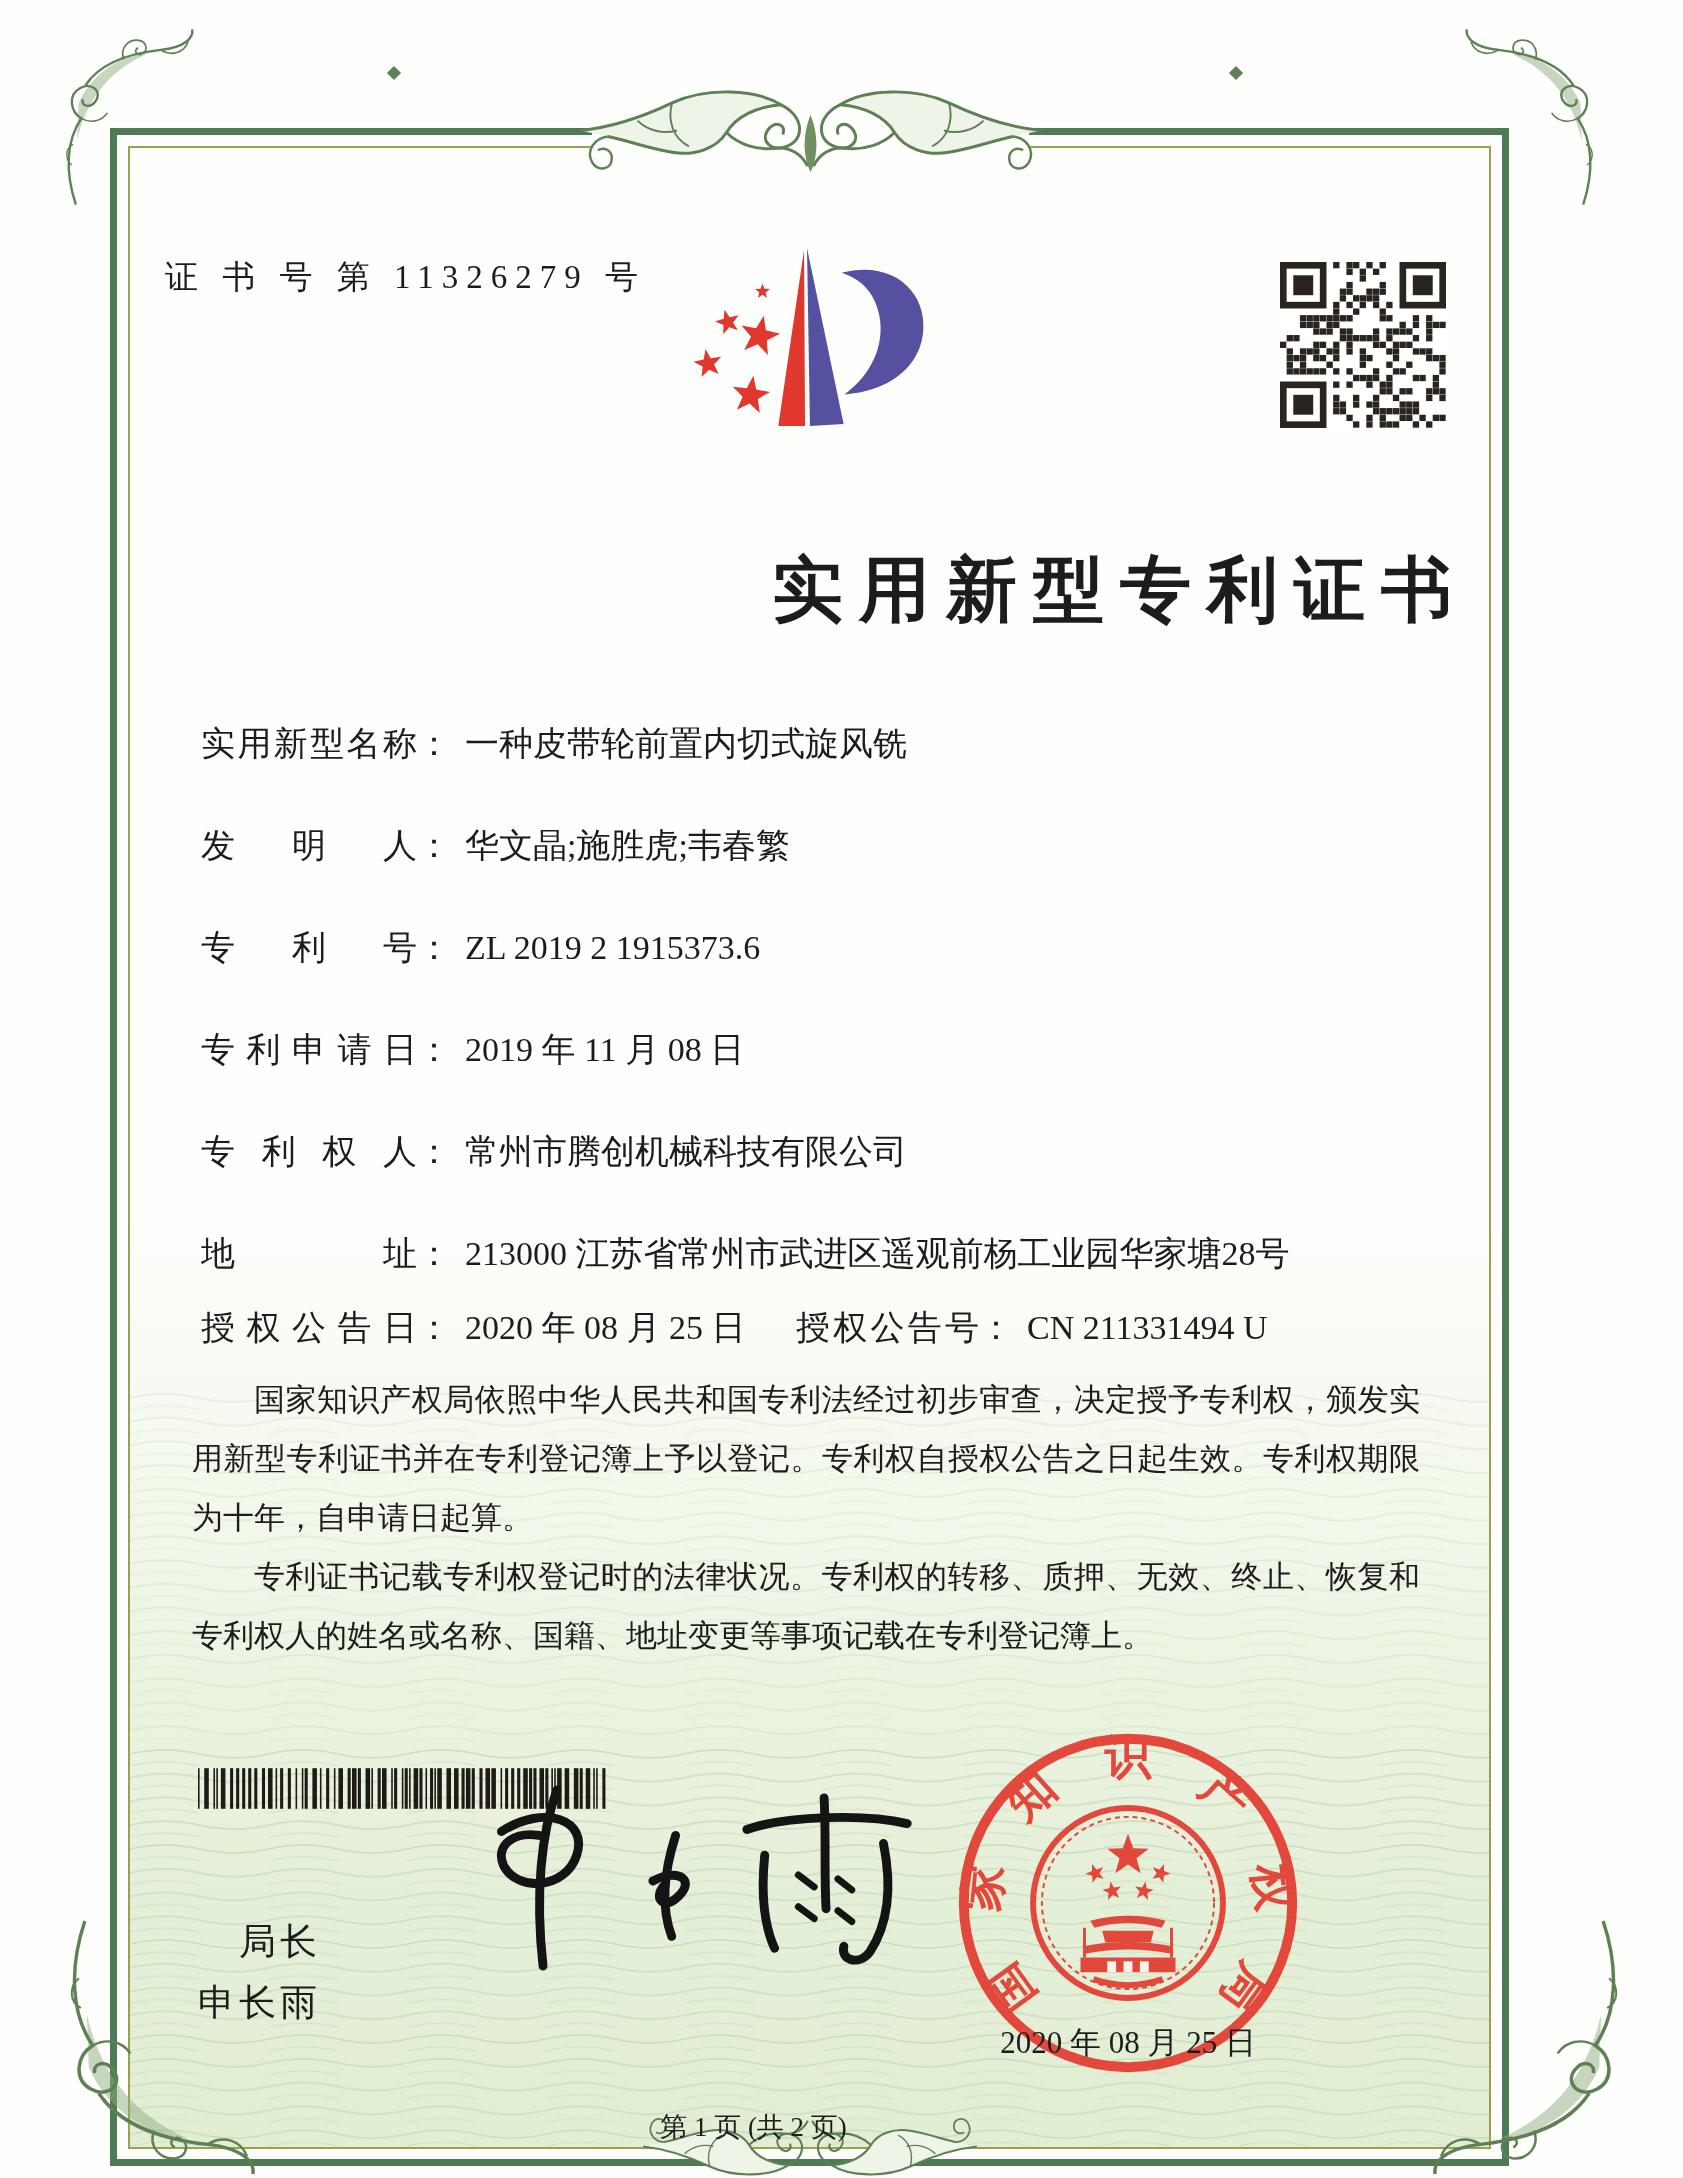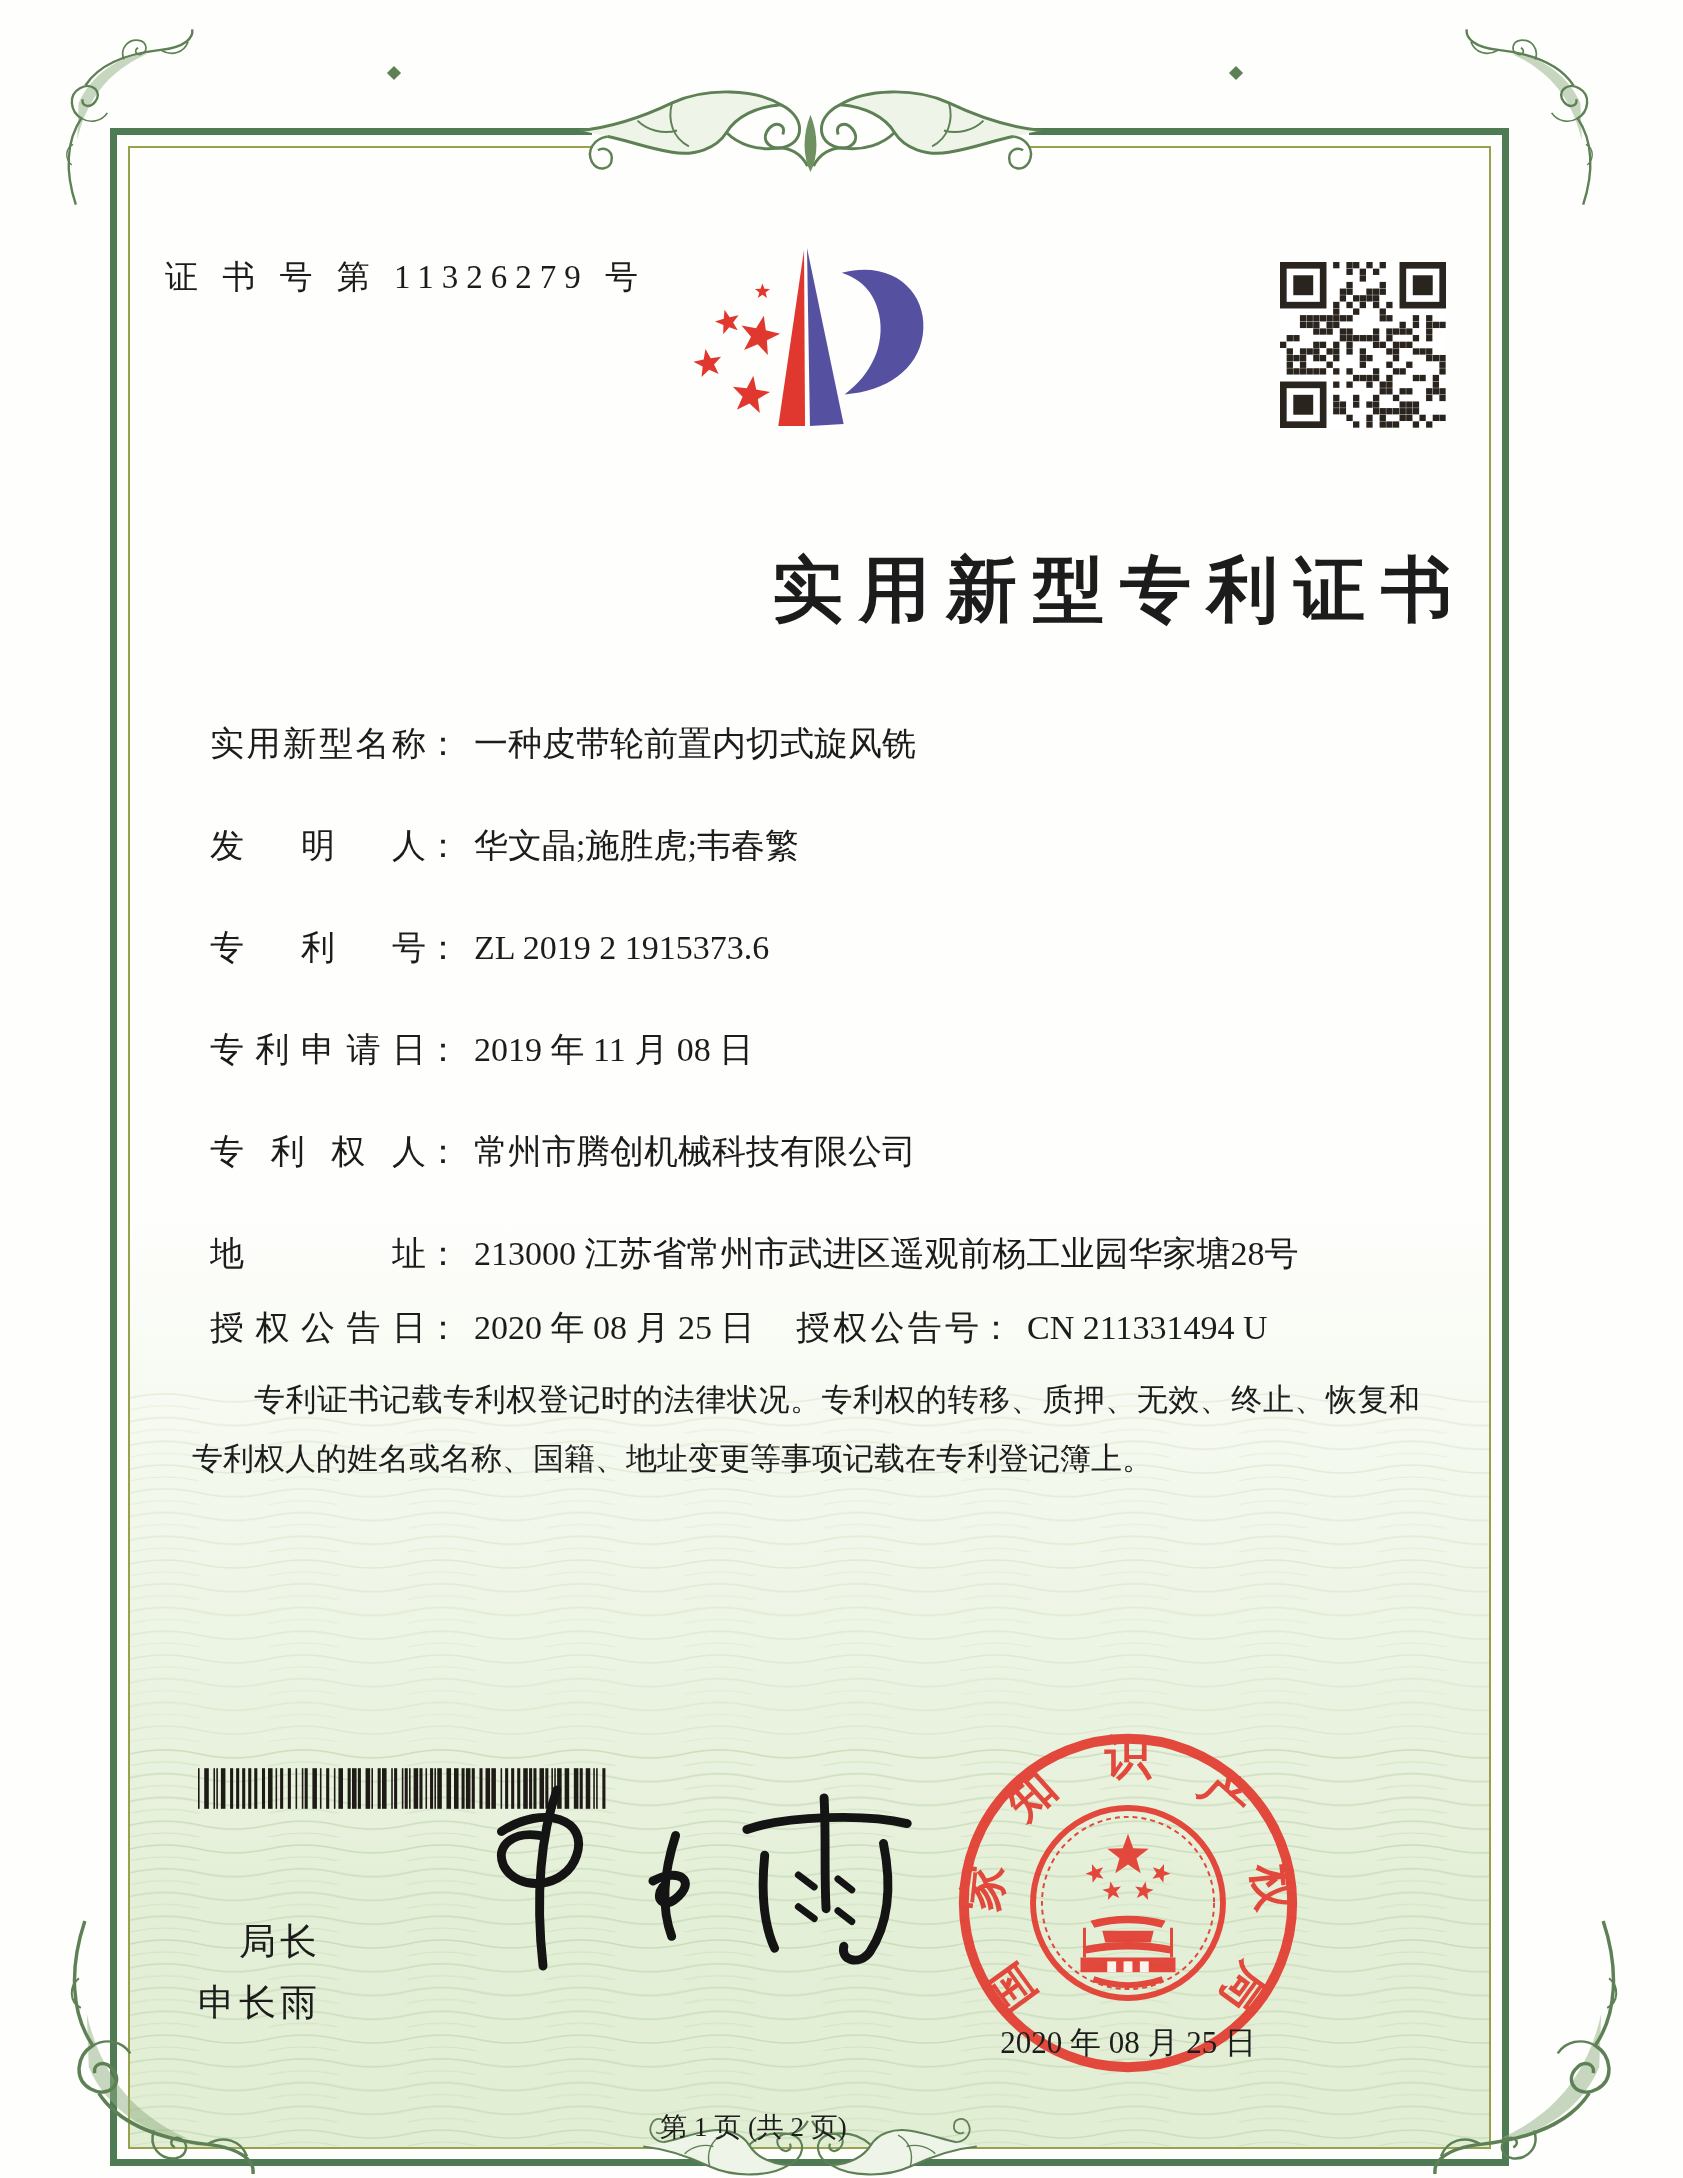--- a/index.html
+++ b/index.html
@@ -9,21 +9,21 @@
   
   #frame-outer{left:110px;top:128px;width:1399px;height:2038px;border:7px solid #4e7a54;box-sizing:border-box;}
   #frame-inner{left:128px;top:146px;width:1363px;height:2003px;border:2px solid #99a14e;box-sizing:border-box;}
   
   #tint{left:130px;top:1218px;width:1359px;height:929px;
         background:linear-gradient(180deg,rgba(230,241,219,0) 0%,rgba(230,241,219,.35) 22%,
                    rgba(230,241,219,.8) 50%,#e4efd7 75%,#e2eed4 100%);}
   svg.waves{position:absolute;}
   #cert-number{left:165px;top:255px;font-size:33px;letter-spacing:8px;}
   #title{left:102px;top:543px;width:1366px;text-align:right;font-size:71px;font-weight:bold;letter-spacing:16px;}
-  .frow{position:absolute;left:210px;font-size:34px;white-space:nowrap;}
+  .frow{position:absolute;left:201px;font-size:34px;white-space:nowrap;}
   .flabel{display:inline-block;width:216px;text-align:justify;text-align-last:justify;vertical-align:bottom;}
   .flabel-s{display:inline-block;width:183px;text-align:justify;text-align-last:justify;vertical-align:bottom;}
   .fval{margin-left:14px;}
   #paras{left:192px;top:1370px;width:1228px;font-size:31px;line-height:59px;text-align:justify;}
   #paras p{margin:0;text-indent:62px;}
   #sig-title{left:203px;top:1917px;font-size:37px;letter-spacing:4px;font-family:"Liberation Sans","DejaVu Sans",sans-serif;margin-left:36px;}
   #sig-name{left:198px;top:1978px;font-size:37px;letter-spacing:4px;font-family:"Liberation Sans","DejaVu Sans",sans-serif;text-align:right;}
   #seal-date{left:945px;top:2022px;width:366px;text-align:center;font-size:31px;}
   #footer{left:110px;top:2109px;width:1287px;text-align:center;font-size:27px;}
   #seal-svg text{font-family:"Liberation Sans","DejaVu Sans",sans-serif;}
@@ -352,20 +352,21 @@
   </div>
   <div class="frow" style="top:1305px">
     <span class="flabel">授权公告日</span><span>：</span><span class="fval">2020 年 08 月 25 日</span>
   </div>
   <div class="frow" style="top:1305px;left:796px">
     <span class="flabel-s">授权公告号</span><span>：</span><span class="fval">CN 211331494 U</span>
   </div>
 
   
   <div id="paras" class="abs">
+    <p>国家知识产权局依照中华人民共和国专利法经过初步审查，决定授予专利权，颁发实用新型专利证书并在专利登记簿上予以登记。专利权自授权公告之日起生效。专利权期限为十年，自申请日起算。</p>
     <p>专利证书记载专利权登记时的法律状况。专利权的转移、质押、无效、终止、恢复和专利权人的姓名或名称、国籍、地址变更等事项记载在专利登记簿上。</p>
   </div>
 
   
   <svg class="abs" style="left:198px;top:1768px;width:411px;height:41px" viewBox="0 0 415 41">
     <g id="barcode-bars" fill="#1e1a16">
           <rect x="0" y="0" width="1.6" height="41"></rect>
           <rect x="6.300000000000001" y="0" width="4.6" height="41"></rect>
           <rect x="15.6" y="0" width="1.6" height="41"></rect>
           <rect x="18.5" y="0" width="1.6" height="41"></rect>

